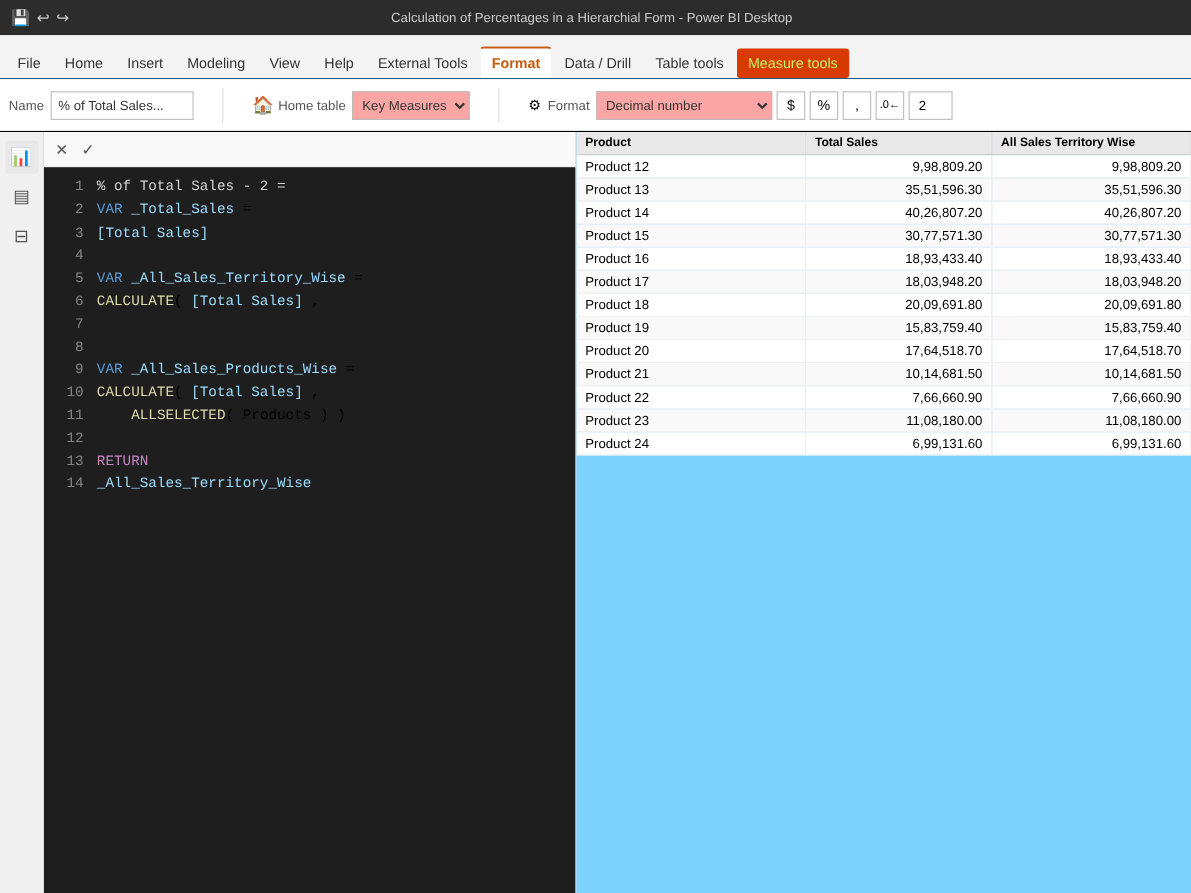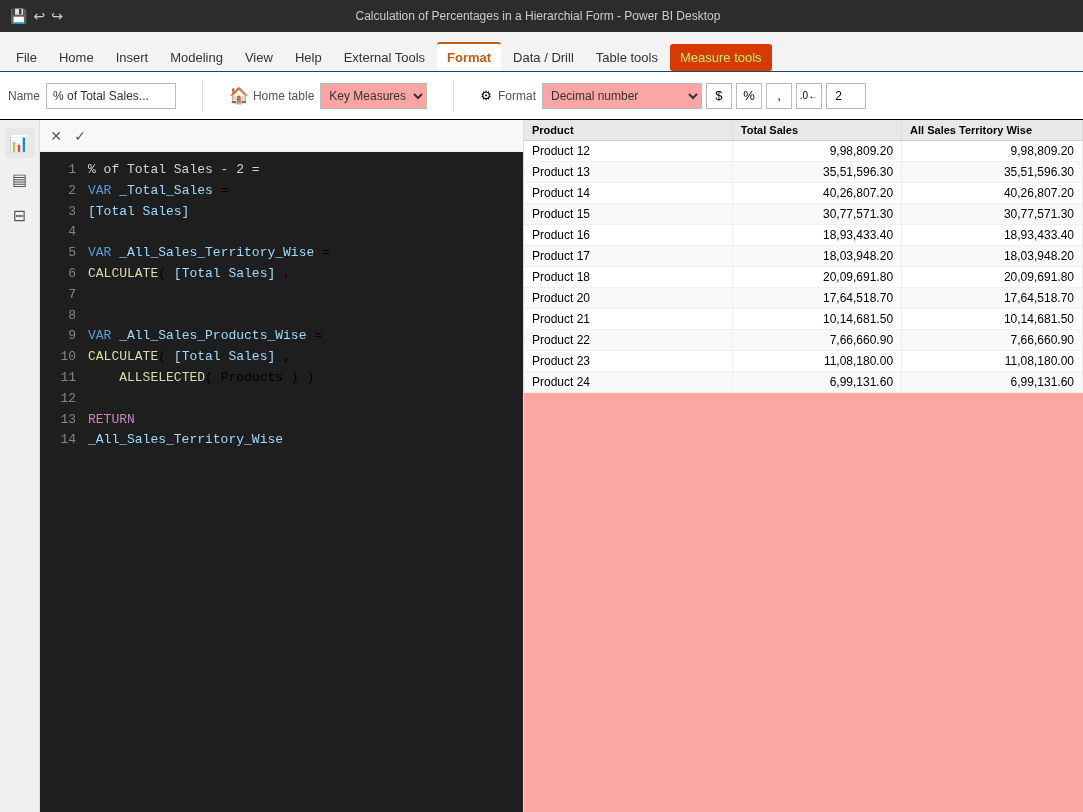--- a/index.html
+++ b/index.html
@@ -198,21 +198,21 @@
       user-select: none;
     }
     .kw-var { color: #569cd6; }
     .kw-func { color: #dcdcaa; }
     .kw-ref { color: #9cdcfe; }
     .kw-return { color: #c586c0; }
 
     
     .table-area {
       width: 560px;
-      background: #fca5a5;
+      background: #7dd3fc;
       border-left: 1px solid #ddd;
       overflow: auto;
       font-size: 12px;
     }
     .data-table {
       width: 100%;
       border-collapse: collapse;
     }
     .data-table th {
       background: #e8e8e8;
@@ -368,20 +368,25 @@
             <td>Product 17</td>
             <td class="num">18,03,948.20</td>
             <td class="num">18,03,948.20</td>
           </tr>
           <tr>
             <td>Product 18</td>
             <td class="num">20,09,691.80</td>
             <td class="num">20,09,691.80</td>
           </tr>
           <tr>
+            <td>Product 19</td>
+            <td class="num">15,83,759.40</td>
+            <td class="num">15,83,759.40</td>
+          </tr>
+          <tr>
             <td>Product 20</td>
             <td class="num">17,64,518.70</td>
             <td class="num">17,64,518.70</td>
           </tr>
           <tr>
             <td>Product 21</td>
             <td class="num">10,14,681.50</td>
             <td class="num">10,14,681.50</td>
           </tr>
           <tr>

